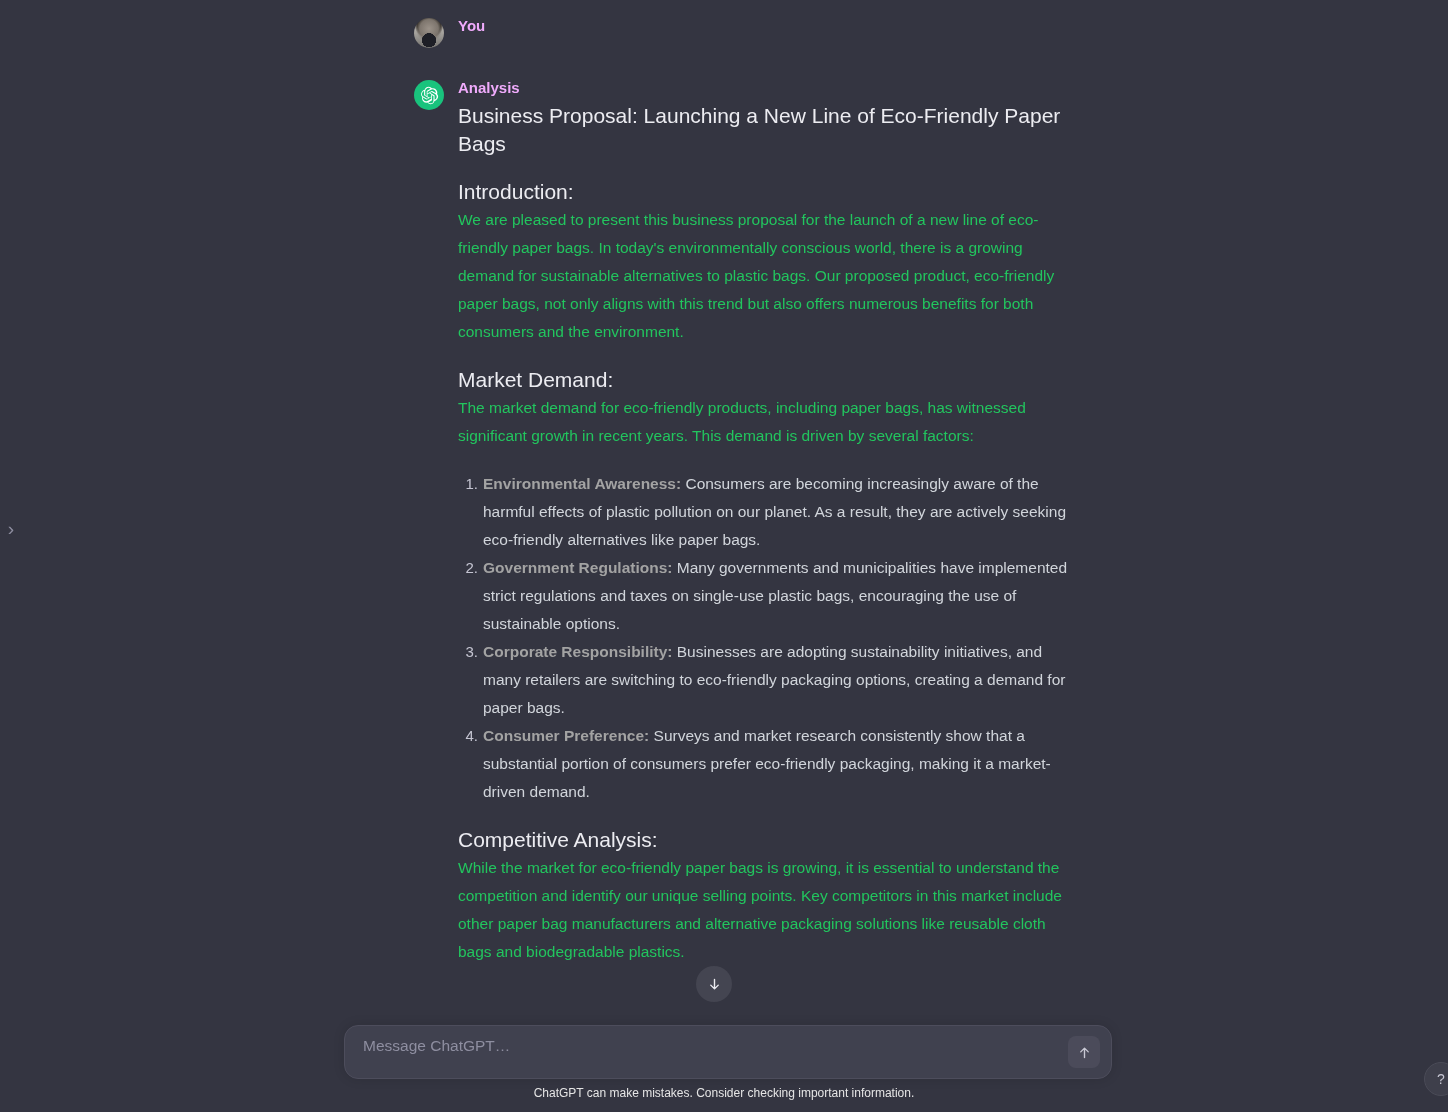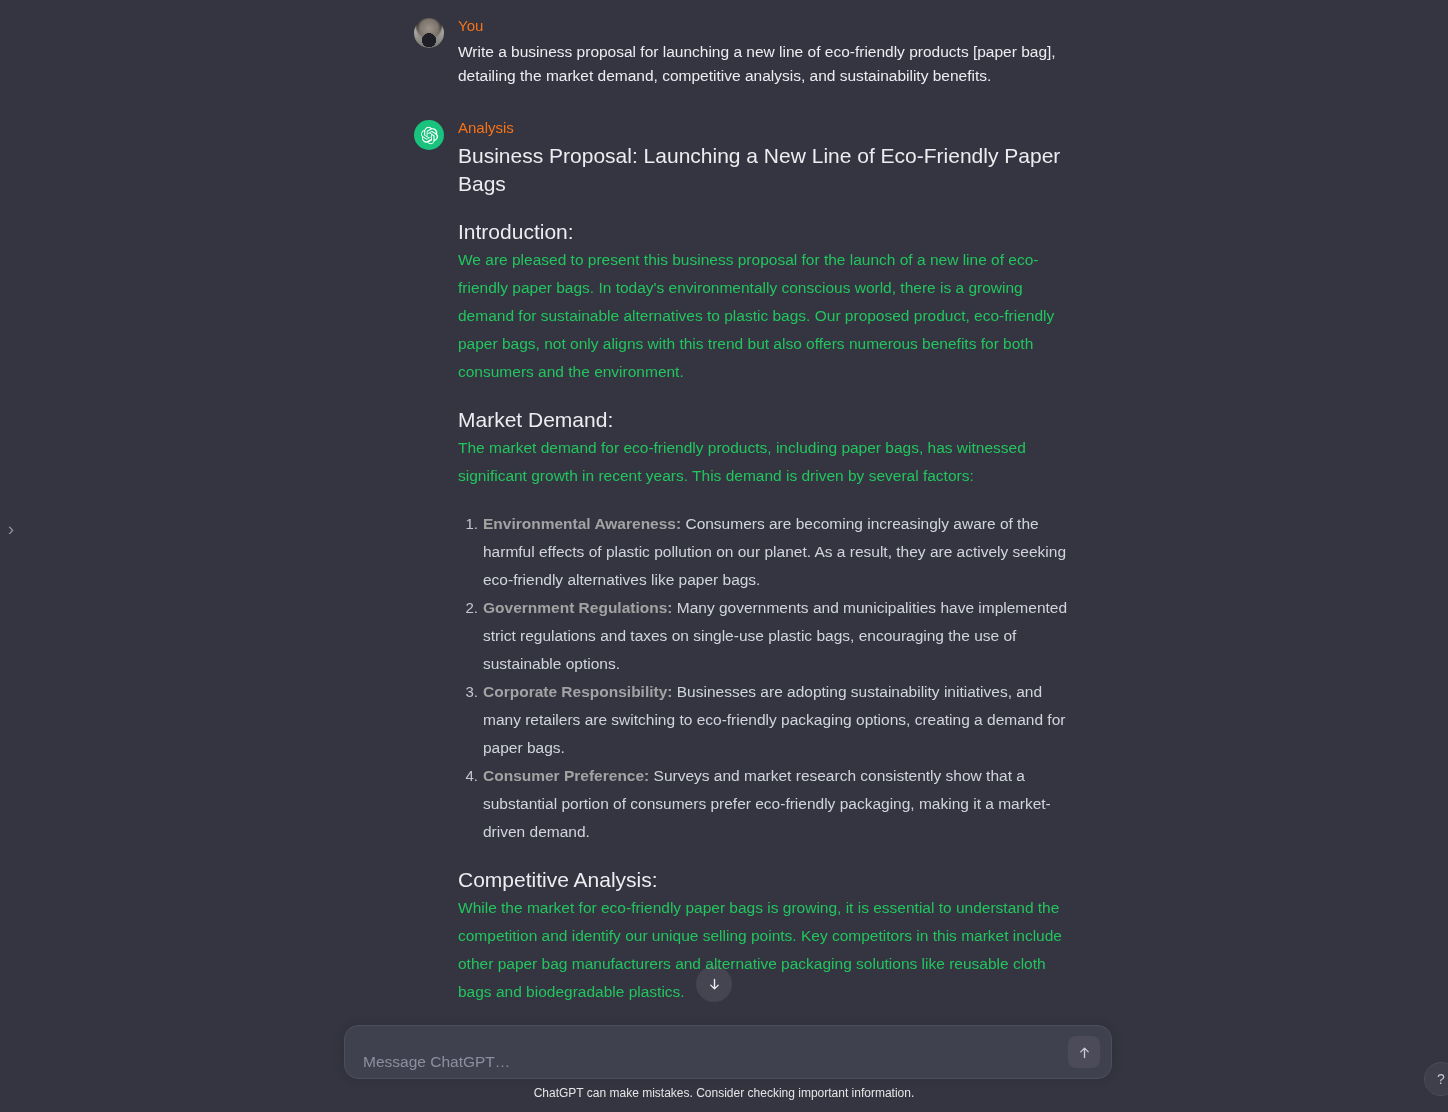--- a/index.html
+++ b/index.html
@@ -88,22 +88,22 @@
     background: #19c37d;
     display: flex;
     align-items: center;
     justify-content: center;
   }
 
   .body-col { flex: 1 1 auto; min-width: 0; }
 
   .author {
     font-size: 15px;
-    font-weight: normal;
-    color: #f97316;
+    font-weight: bold;
+    color: #f0abfc;
     line-height: 20px;
     margin-bottom: 4px;
   }
 
   .para {
     font-size: 15.5px;
     line-height: 28px;
     color: #22c55e;
   }
 
@@ -188,21 +188,21 @@
     height: 54px;
     background: #40414f;
     border: 1px solid #4d4d5c;
     border-radius: 14px;
     box-shadow: 0 0 12px rgba(0,0,0,0.12);
   }
 
   .composer-input {
     position: absolute;
     left: 18px;
-    top: 16px;
+    top: 0;
     height: 40px;
     width: 700px;
     background: transparent;
     border: none;
     outline: none;
     color: #ffffff;
     font-family: "Liberation Sans", sans-serif;
     font-size: 15.5px;
   }
 
@@ -261,21 +261,20 @@
 
   <div class="conversation">
     <div class="thread">
 
       <div class="message">
         <div class="avatar-col">
           <div class="avatar avatar-user"></div>
         </div>
         <div class="body-col">
           <div class="author">You</div>
-          <div class="user-text">Write a business proposal for launching a new line of eco-friendly products [paper bag], detailing the market demand, competitive analysis, and sustainability benefits.</div>
         </div>
       </div>
 
       <div class="message">
         <div class="avatar-col">
           <div class="avatar avatar-gpt">
             <svg width="19" height="19" viewBox="0 0 24 24" aria-hidden="true">
               <path fill="#ffffff" d="M21.55 10.02a5.42 5.42 0 0 0-.47-4.45 5.5 5.5 0 0 0-5.9-2.62A5.45 5.45 0 0 0 11.08 1 5.5 5.5 0 0 0 5.84 4.8a5.43 5.43 0 0 0-3.63 2.63 5.48 5.48 0 0 0 .68 6.43 5.42 5.42 0 0 0 .46 4.45 5.5 5.5 0 0 0 5.91 2.62A5.44 5.44 0 0 0 12.92 23a5.5 5.5 0 0 0 5.24-3.8 5.43 5.43 0 0 0 3.63-2.63 5.48 5.48 0 0 0-.24-6.55zm-8.63 11.9a4.08 4.08 0 0 1-2.6-.94l.13-.07 4.32-2.5a.7.7 0 0 0 .35-.6V11.7l1.83 1.06a.07.07 0 0 1 .03.05v5.05a4.1 4.1 0 0 1-4.06 4.07zM4.2 17.2a4.06 4.06 0 0 1-.49-2.73l.13.08 4.32 2.49a.7.7 0 0 0 .7 0l5.28-3.04v2.11a.07.07 0 0 1-.02.05l-4.37 2.52a4.1 4.1 0 0 1-5.55-1.48zM3.06 8.17a4.07 4.07 0 0 1 2.13-1.79v5.14a.7.7 0 0 0 .35.6l5.26 3.03-1.83 1.06a.07.07 0 0 1-.06 0L4.57 13.7a4.1 4.1 0 0 1-1.5-5.54zm15 3.48L12.8 8.6l1.82-1.05a.07.07 0 0 1 .07 0l4.37 2.52a4.07 4.07 0 0 1-.63 7.34v-5.15a.7.7 0 0 0-.36-.6zm1.82-2.73-.13-.08-4.31-2.51a.7.7 0 0 0-.71 0L9.45 9.38V7.27a.07.07 0 0 1 .03-.06l4.37-2.51a4.09 4.09 0 0 1 6.03 4.22zM8.45 12.65 6.63 11.6a.07.07 0 0 1-.04-.05V6.5a4.09 4.09 0 0 1 6.7-3.14l-.13.07-4.32 2.5a.7.7 0 0 0-.35.6l-.04 6.12zm1-2.13L11.81 9.1l2.37 1.37v2.73l-2.37 1.36-2.36-1.36v-2.73z"></path>
             </svg>
           </div>

